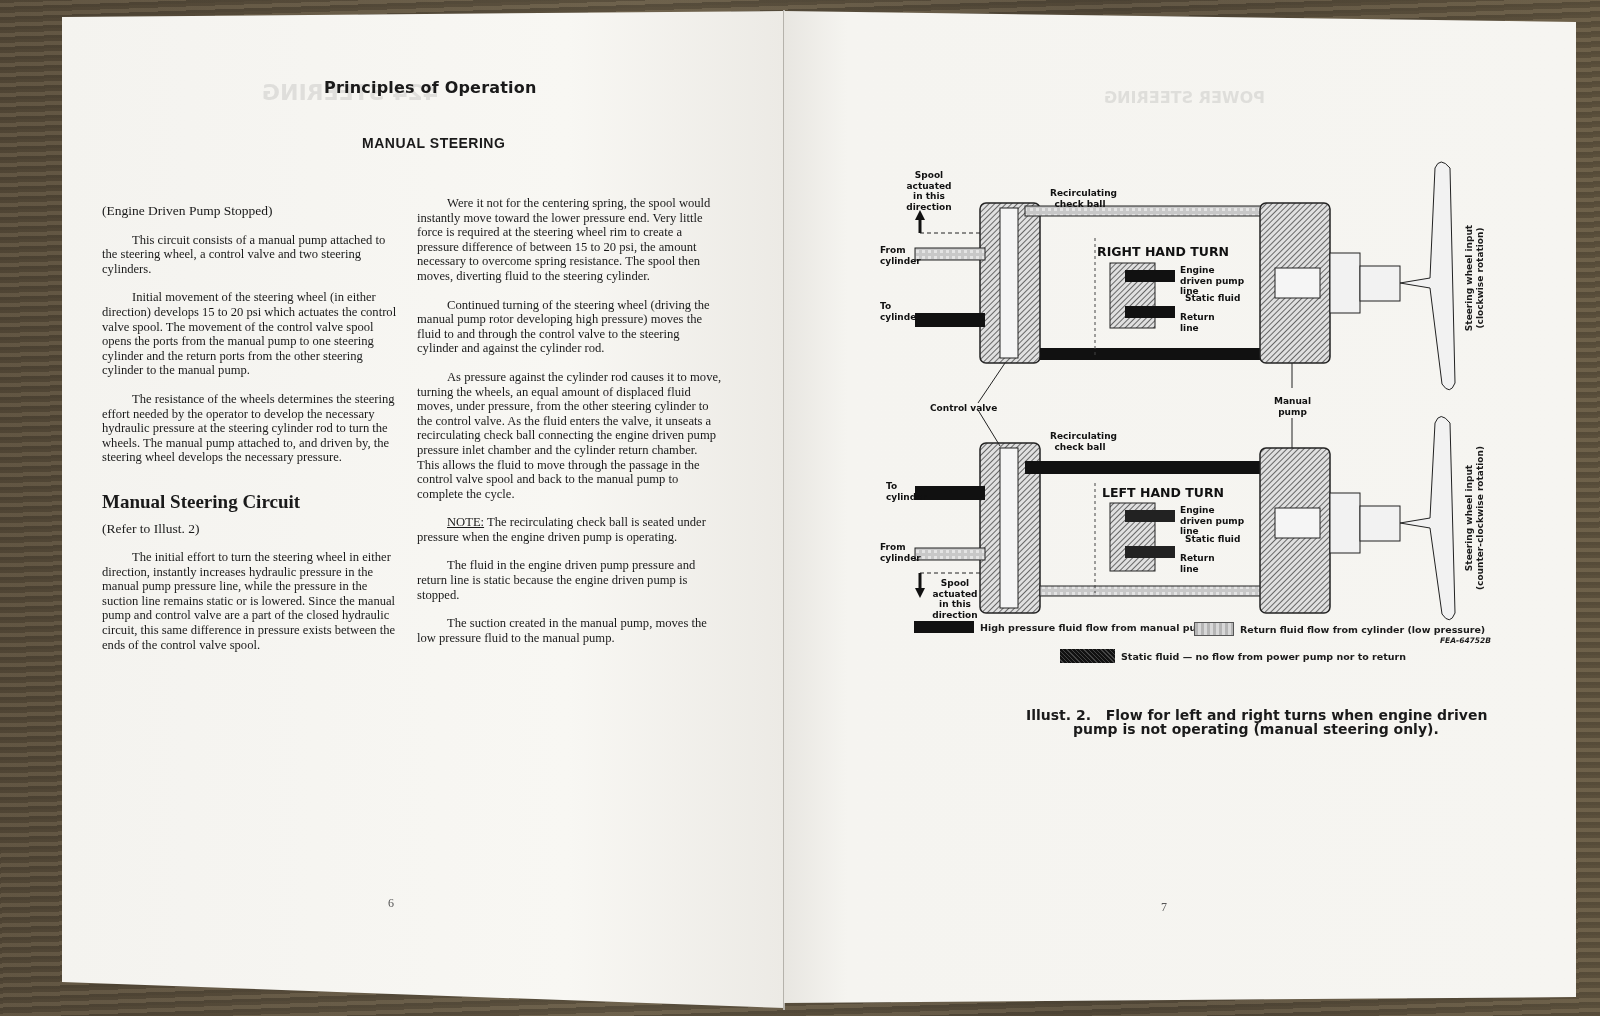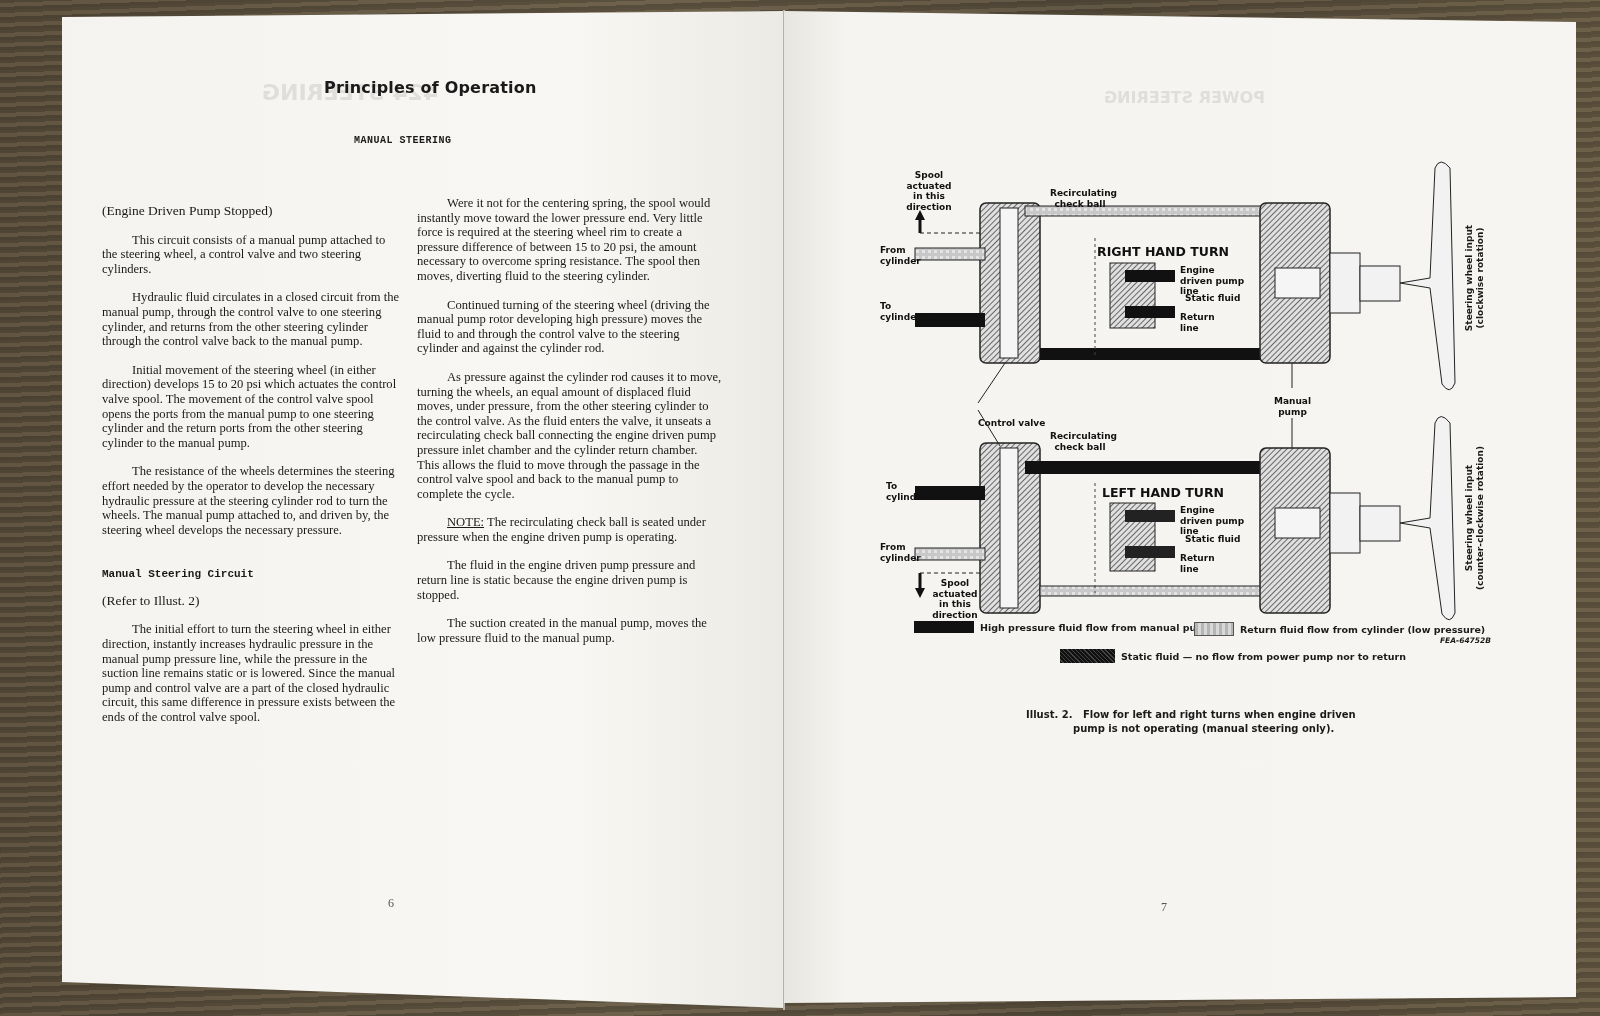--- a/index.html
+++ b/index.html
@@ -22,56 +22,55 @@
   #right-page {
     left:784px; top:8px; width:792px; height:995px;
     clip-path: polygon(0 0.3%, 100% 1.4%, 100% 99.4%, 0 100%);
     background:linear-gradient(90deg,#e8e6e1 0%,#f5f4f0 8%,#f6f5f1 100%);
   }
   .gutter { position:absolute; left:783px; top:10px; width:2px; height:1000px; background:#b5b2ab; }
 
   .ghost { position:absolute; color:rgba(120,120,120,0.18); font-family:"DejaVu Sans",sans-serif; font-weight:bold; }
 
   .title { position:absolute; left:262px; top:70px; font-family:"DejaVu Sans",sans-serif; font-weight:bold; font-size:16px; letter-spacing:0.2px; }
-  .subtitle { position:absolute; left:292px; top:127px; font-family:Liberation Mono, monospace; font-weight:bold; font-size:10px; letter-spacing:0.5px; }
+  .subtitle { position:absolute; left:300px; top:127px; font-family:Liberation Sans, sans-serif; font-weight:bold; font-size:14px; letter-spacing:0.5px; }
   .col { position:absolute; font-family:"Liberation Serif",serif; font-size:12.6px; line-height:14.6px; }
   .col p { margin:0 0 14px 0; text-indent:30px; text-align:left; }
   .centered { text-align:center; text-indent:0 !important; font-size:13.5px; }
   #col-left { left:40px; top:196px; width:300px; }
   #col-right { left:355px; top:188px; width:305px; }
-  .section-heading { font-family:Liberation Mono, monospace; font-weight:bold; font-size:11px; margin:30px 0 12px 0 !important; text-indent:0 !important; }
+  .section-heading { font-family:Liberation Serif, serif; font-weight:bold; font-size:19px; margin:30px 0 12px 0 !important; text-indent:0 !important; }
   .note-label { text-decoration:underline; }
   .page-num { position:absolute; font-size:12px; color:#555; }
 
   
   #diagram { position:absolute; left:96px; top:140px; width:680px; height:500px; }
   .dlabel { position:absolute; font-family:"DejaVu Sans",sans-serif; font-weight:bold; font-size:9px; line-height:10.5px; color:#111; }
   .dtitle { position:absolute; font-family:"DejaVu Sans",sans-serif; font-weight:bold; font-size:12.5px; color:#111; }
   .vert { position:absolute; font-family:"DejaVu Sans",sans-serif; font-weight:bold; font-size:9px; line-height:10.5px; transform:rotate(-90deg); transform-origin:left top; white-space:nowrap; text-align:center; }
   .legend-row { position:absolute; font-family:"DejaVu Sans",sans-serif; font-weight:bold; font-size:9.5px; display:flex; align-items:center; gap:6px; }
   .sw { display:inline-block; width:60px; height:12px; }
   .sw-high { background:#111; }
   .sw-return { background:repeating-linear-gradient(90deg,#b5b5b5 0 3px,#d8d8d8 3px 6px); border:1px solid #555; width:38px; }
   .sw-static { background:repeating-linear-gradient(45deg,#111 0 2px,#444 2px 3px); width:55px; height:14px; }
-  .caption { position:absolute; font-family:"DejaVu Sans",sans-serif; font-weight:bold; font-size:10px; line-height:14px; }
+  .caption { position:absolute; font-family:"DejaVu Sans",sans-serif; font-weight:bold; font-size:14px; line-height:14px; }
   .code { position:absolute; font-family:"DejaVu Sans",sans-serif; font-weight:bold; font-style:italic; font-size:7.5px; }
 </style>
 </head>
 <body>
 
 <div class="page" id="left-page">
   <div class="ghost" style="left:200px;top:72px;font-size:22px;transform:scaleX(-1);">424 STEERING</div>
 
   <div class="title">Principles of Operation</div>
   <div class="subtitle">MANUAL STEERING</div>
 
   <div class="col" id="col-left">
     <p class="centered">(Engine Driven Pump Stopped)</p>
     <p>This circuit consists of a manual pump attached to the steering wheel, a control valve and two steering cylinders.</p>
-    <p>Hydraulic fluid circulates in a closed circuit from the manual pump, through the control valve to one steering cylinder, and returns from the other steering cylinder through the control valve back to the manual pump.</p>
     <p>Initial movement of the steering wheel (in either direction) develops 15 to 20 psi which actuates the control valve spool. The movement of the control valve spool opens the ports from the manual pump to one steering cylinder and the return ports from the other steering cylinder to the manual pump.</p>
     <p>The resistance of the wheels determines the steering effort needed by the operator to develop the necessary hydraulic pressure at the steering cylinder rod to turn the wheels. The manual pump attached to, and driven by, the steering wheel develops the necessary pressure.</p>
     <p class="section-heading">Manual Steering Circuit</p>
     <p class="centered">(Refer to Illust. 2)</p>
     <p>The initial effort to turn the steering wheel in either direction, instantly increases hydraulic pressure in the manual pump pressure line, while the pressure in the suction line remains static or is lowered. Since the manual pump and control valve are a part of the closed hydraulic circuit, this same difference in pressure exists between the ends of the control valve spool.</p>
   </div>
 
   <div class="col" id="col-right">
     <p>Were it not for the centering spring, the spool would instantly move toward the lower pressure end. Very little force is required at the steering wheel rim to create a pressure difference of between 15 to 20 psi, the amount necessary to overcome spring resistance. The spool then moves, diverting fluid to the steering cylinder.</p>
     <p>Continued turning of the steering wheel (driving the manual pump rotor developing high pressure) moves the fluid to and through the control valve to the steering cylinder and against the cylinder rod.</p>
@@ -153,21 +152,21 @@
     <div class="dlabel" style="left:24px;top:22px;text-align:center;width:50px;">Spool actuated in this direction</div>
     <div class="dlabel" style="left:170px;top:40px;width:60px;text-align:center;">Recirculating check ball</div>
     <div class="dlabel" style="left:0;top:97px;width:40px;">From cylinder</div>
     <div class="dlabel" style="left:0;top:153px;width:40px;">To cylinder</div>
     <div class="dtitle" style="left:217px;top:96px;">RIGHT HAND TURN</div>
     <div class="dlabel" style="left:300px;top:117px;width:70px;">Engine driven pump line</div>
     <div class="dlabel" style="left:305px;top:145px;">Static fluid</div>
     <div class="dlabel" style="left:300px;top:164px;width:40px;">Return line</div>
     <div class="vert" style="left:584px;top:225px;width:190px;"><span>Steering wheel input</span><br><span>(clockwise rotation)</span></div>
 
-    <div class="dlabel" style="left:50px;top:270px;margin-left:48px;">Control valve</div>
+    <div class="dlabel" style="left:50px;top:255px;">Control valve</div>
     <div class="dlabel" style="left:390px;top:248px;width:45px;text-align:center;">Manual pump</div>
 
     <div class="dlabel" style="left:170px;top:283px;width:60px;text-align:center;">Recirculating check ball</div>
     <div class="dlabel" style="left:6px;top:333px;width:40px;">To cylinder</div>
     <div class="dtitle" style="left:222px;top:337px;">LEFT HAND TURN</div>
     <div class="dlabel" style="left:300px;top:357px;width:70px;">Engine driven pump line</div>
     <div class="dlabel" style="left:305px;top:386px;">Static fluid</div>
     <div class="dlabel" style="left:300px;top:405px;width:40px;">Return line</div>
     <div class="dlabel" style="left:0;top:394px;width:40px;">From cylinder</div>
     <div class="dlabel" style="left:50px;top:430px;text-align:center;width:50px;">Spool actuated in this direction</div>

